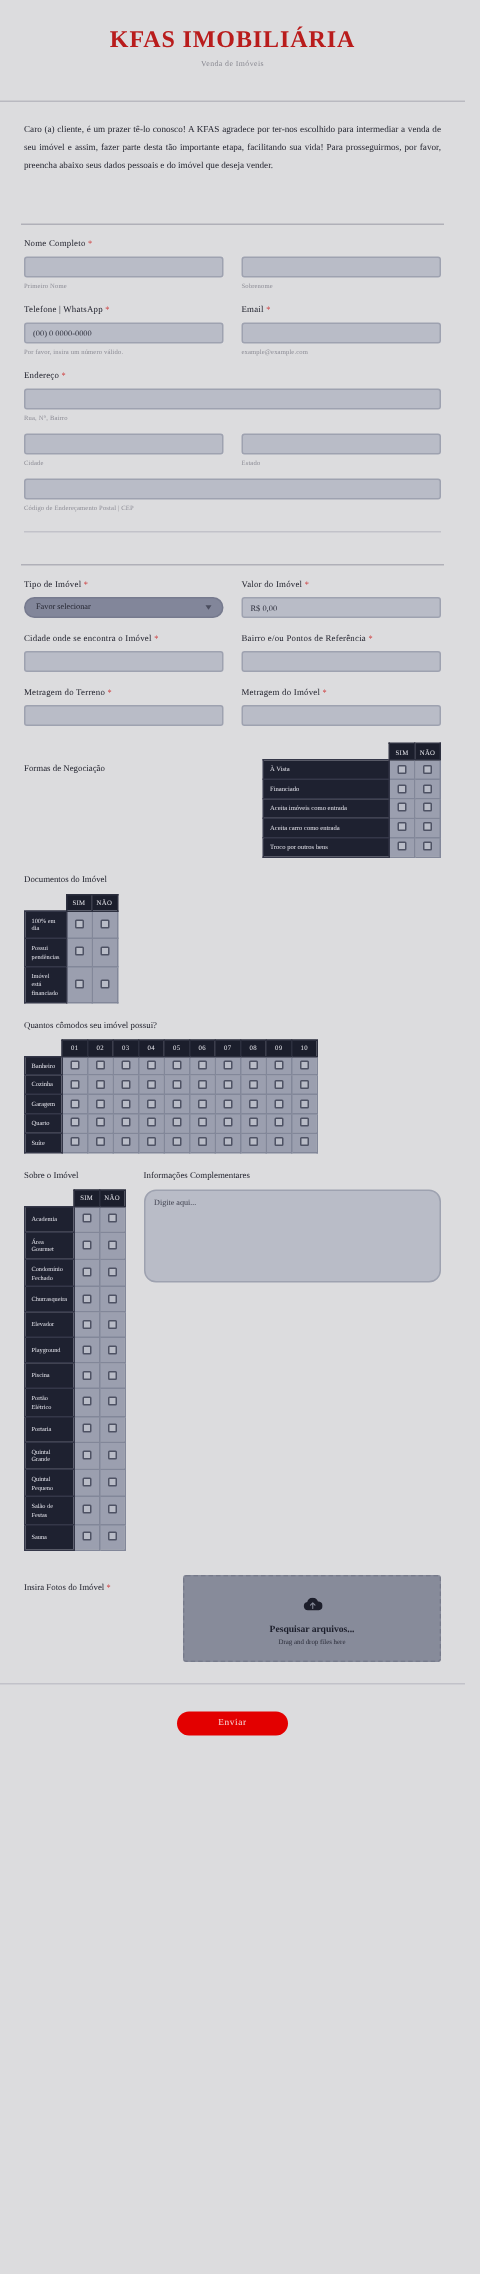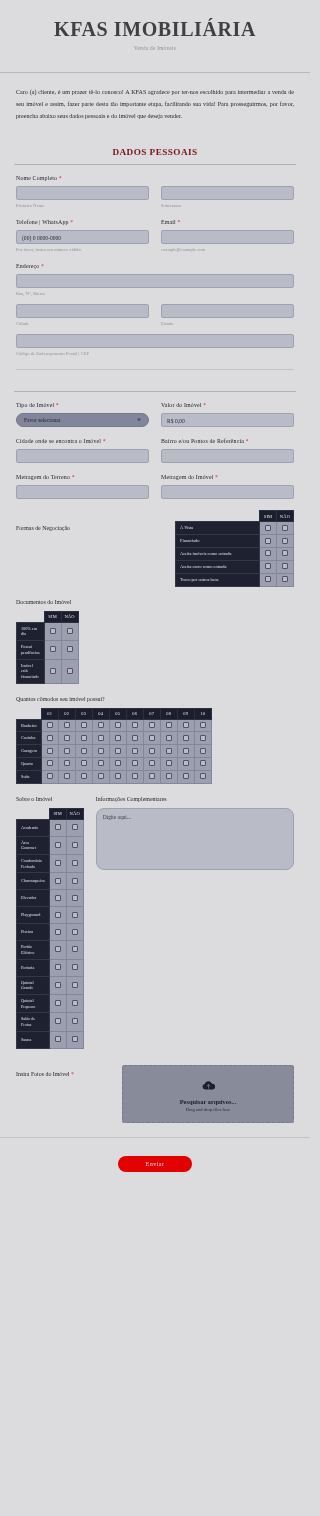--- a/index.html
+++ b/index.html
@@ -9,22 +9,22 @@
     font-family: "Liberation Serif", serif;
     color: #1f2130;
   }
   body { width: 310px; min-height: 1516px; position: relative; overflow-x: hidden; }
 
   .page { width: 310px; background: #dcdcde; padding-bottom: 0; }
 
   
   .header { padding: 18px 10px 12px; text-align: center; }
   .brand-title {
-    font-size: 20px; font-weight: bold; letter-spacing: .6px;
-    color: #404040; font-family: "Liberation Serif", serif; text-align: center;
+    font-size: 16px; font-weight: bold; letter-spacing: .6px;
+    color: #b91c1c; font-family: "Liberation Serif", serif; text-align: center;
   }
   .brand-sub { font-size: 5.2px; color: #8a8a92; margin-top: 4px; letter-spacing: .3px; }
   .rule { height: 1px; background: #b9b9c0; margin: 9px 0 0; width: 100%; }
 
   
   .intro {
     padding: 14px 16px 10px;
     font-size: 6.1px; line-height: 1.95; text-align: justify; color: #23242f;
   }
 
@@ -155,21 +155,20 @@
 
   <div class="header">
     <div class="brand-title">KFAS IMOBILIÁRIA</div>
     <div class="brand-sub">Venda de Imóveis</div>
   </div>
   <div class="rule"></div>
 
   <div class="intro">Caro (a) cliente, é um prazer tê-lo conosco! A KFAS agradece por ter-nos escolhido para intermediar a venda de seu imóvel e assim, fazer parte desta tão importante etapa, facilitando sua vida! Para prosseguirmos, por favor, preencha abaixo seus dados pessoais e do imóvel que deseja vender.</div>
 
   <div class="sec-head">
-    <div class="sec-title">DADOS PESSOAIS</div>
     <div class="sec-rule"></div>
   </div>
 
   <div class="form">
     <div class="field-label">
       <span>Nome Completo</span>
       <span class="req">*</span>
     </div>
     <div class="row2">
       <div class="col">

